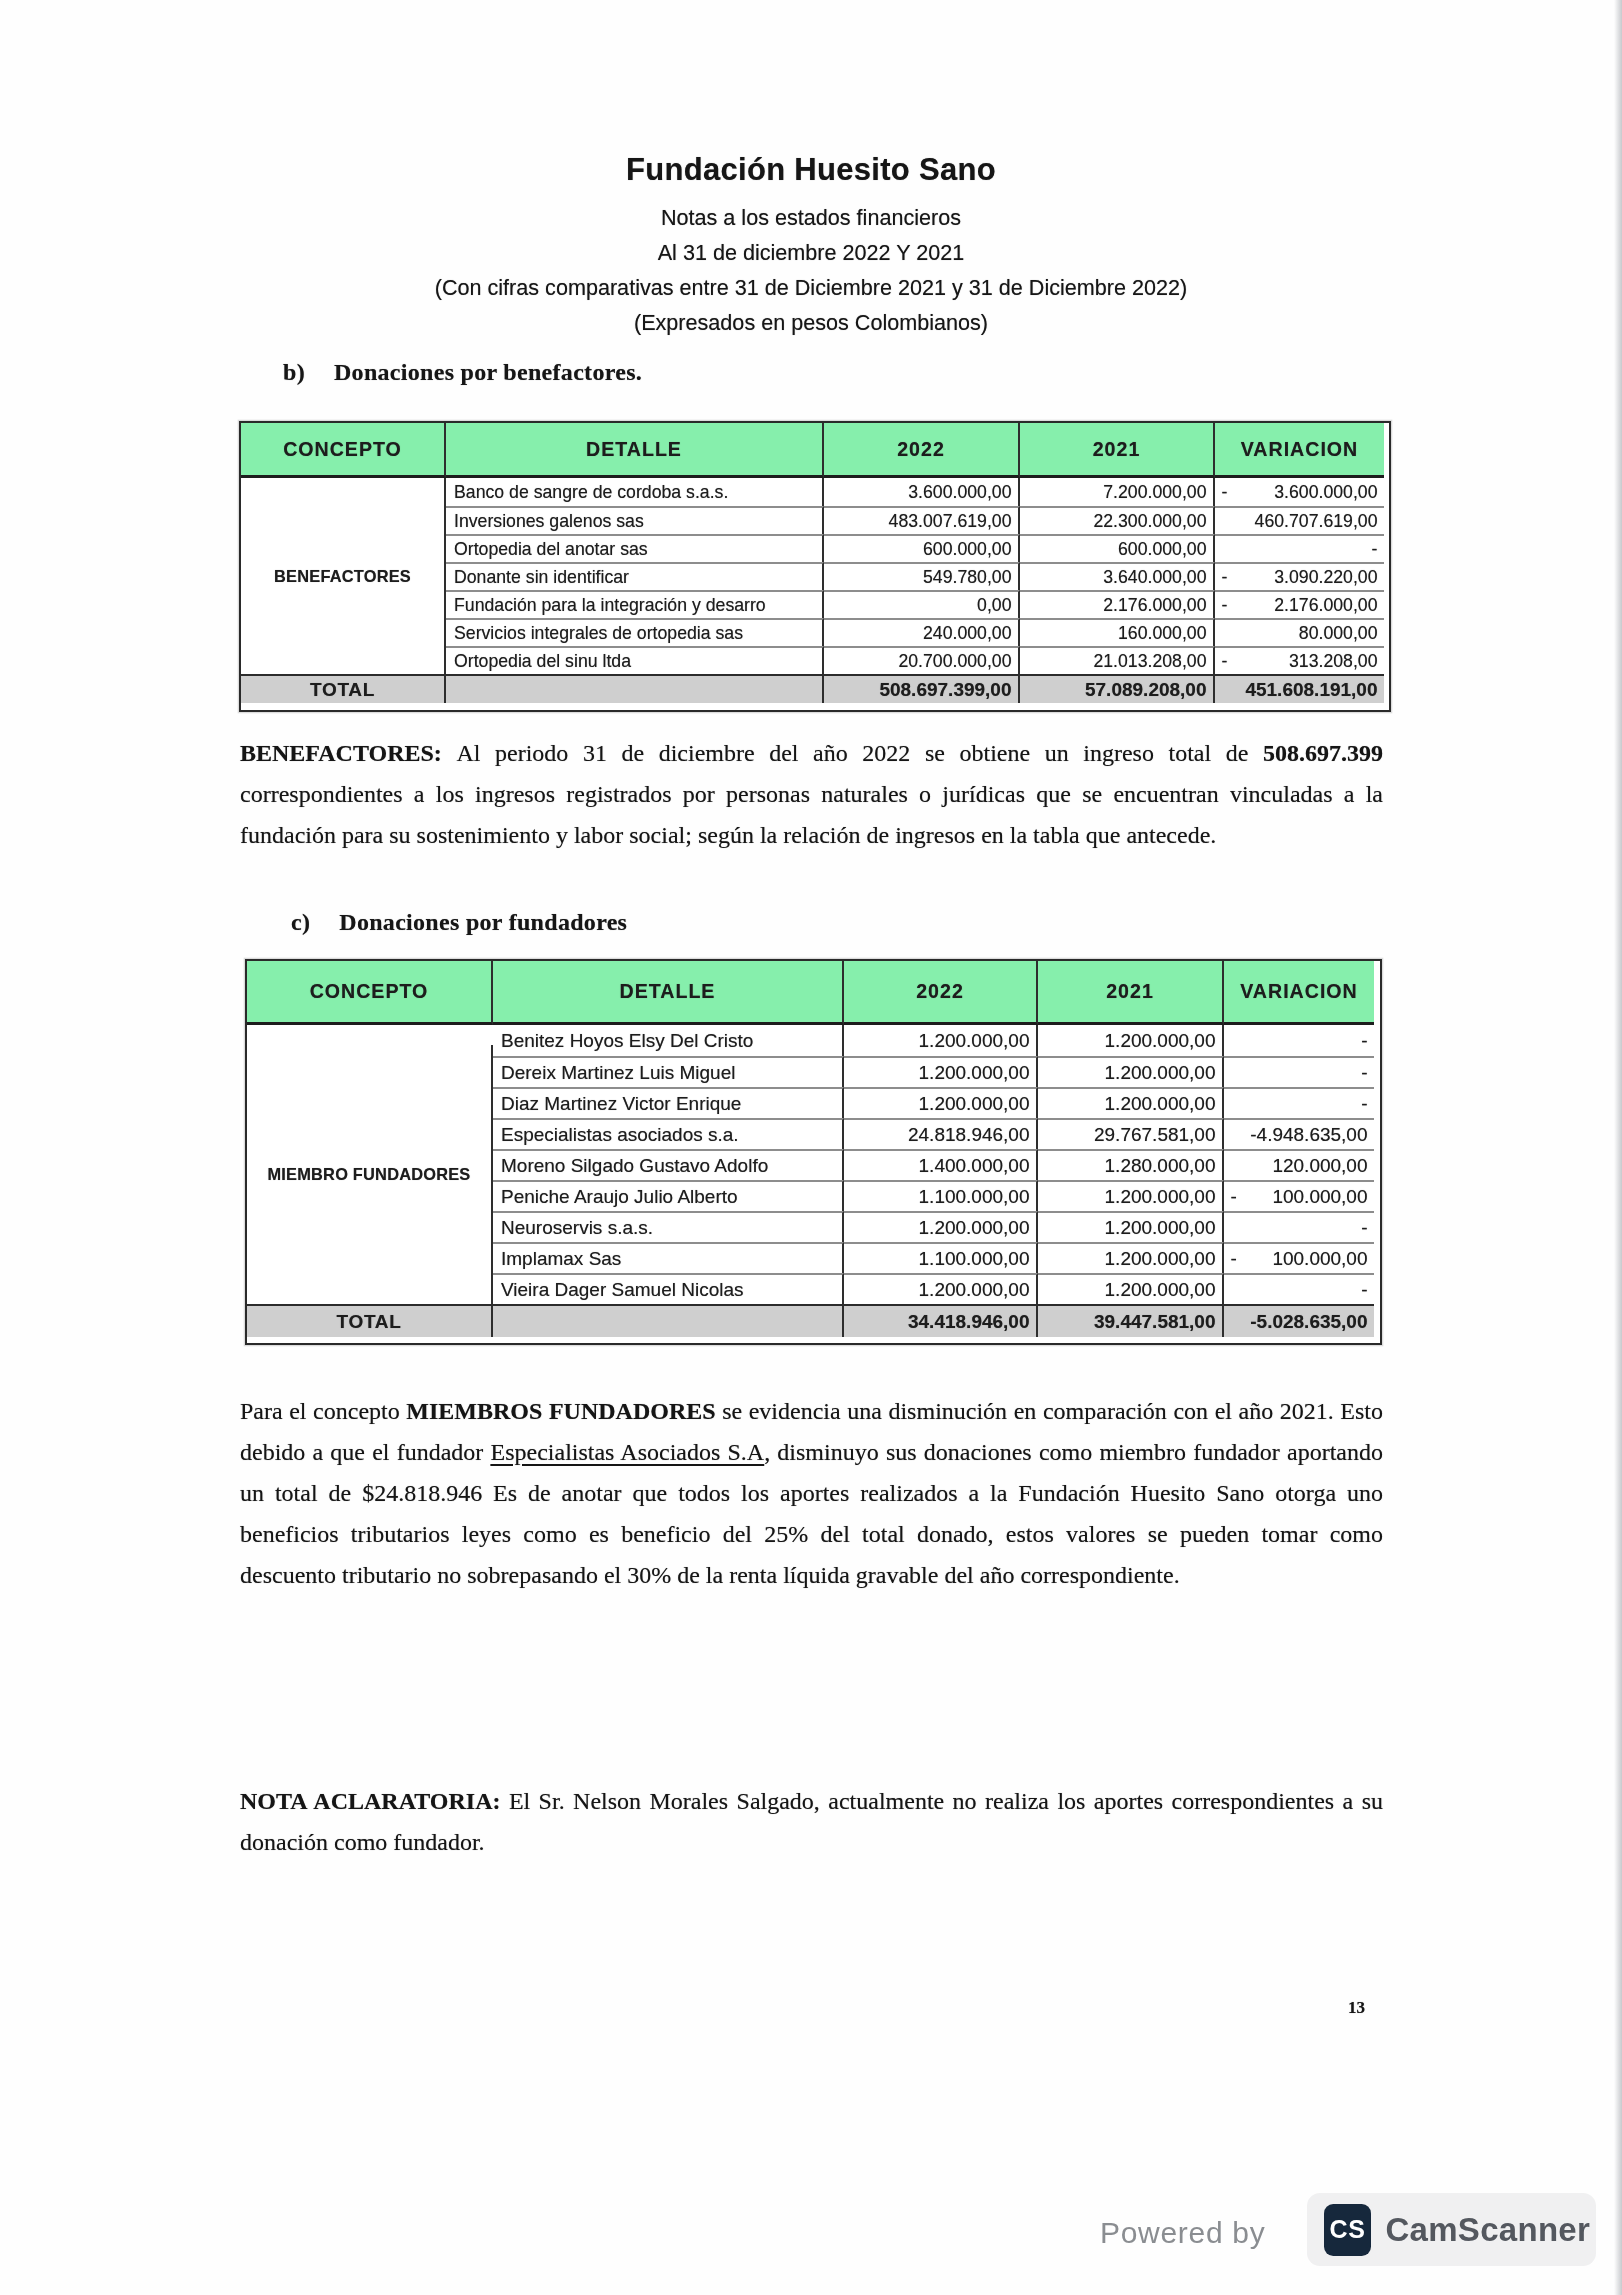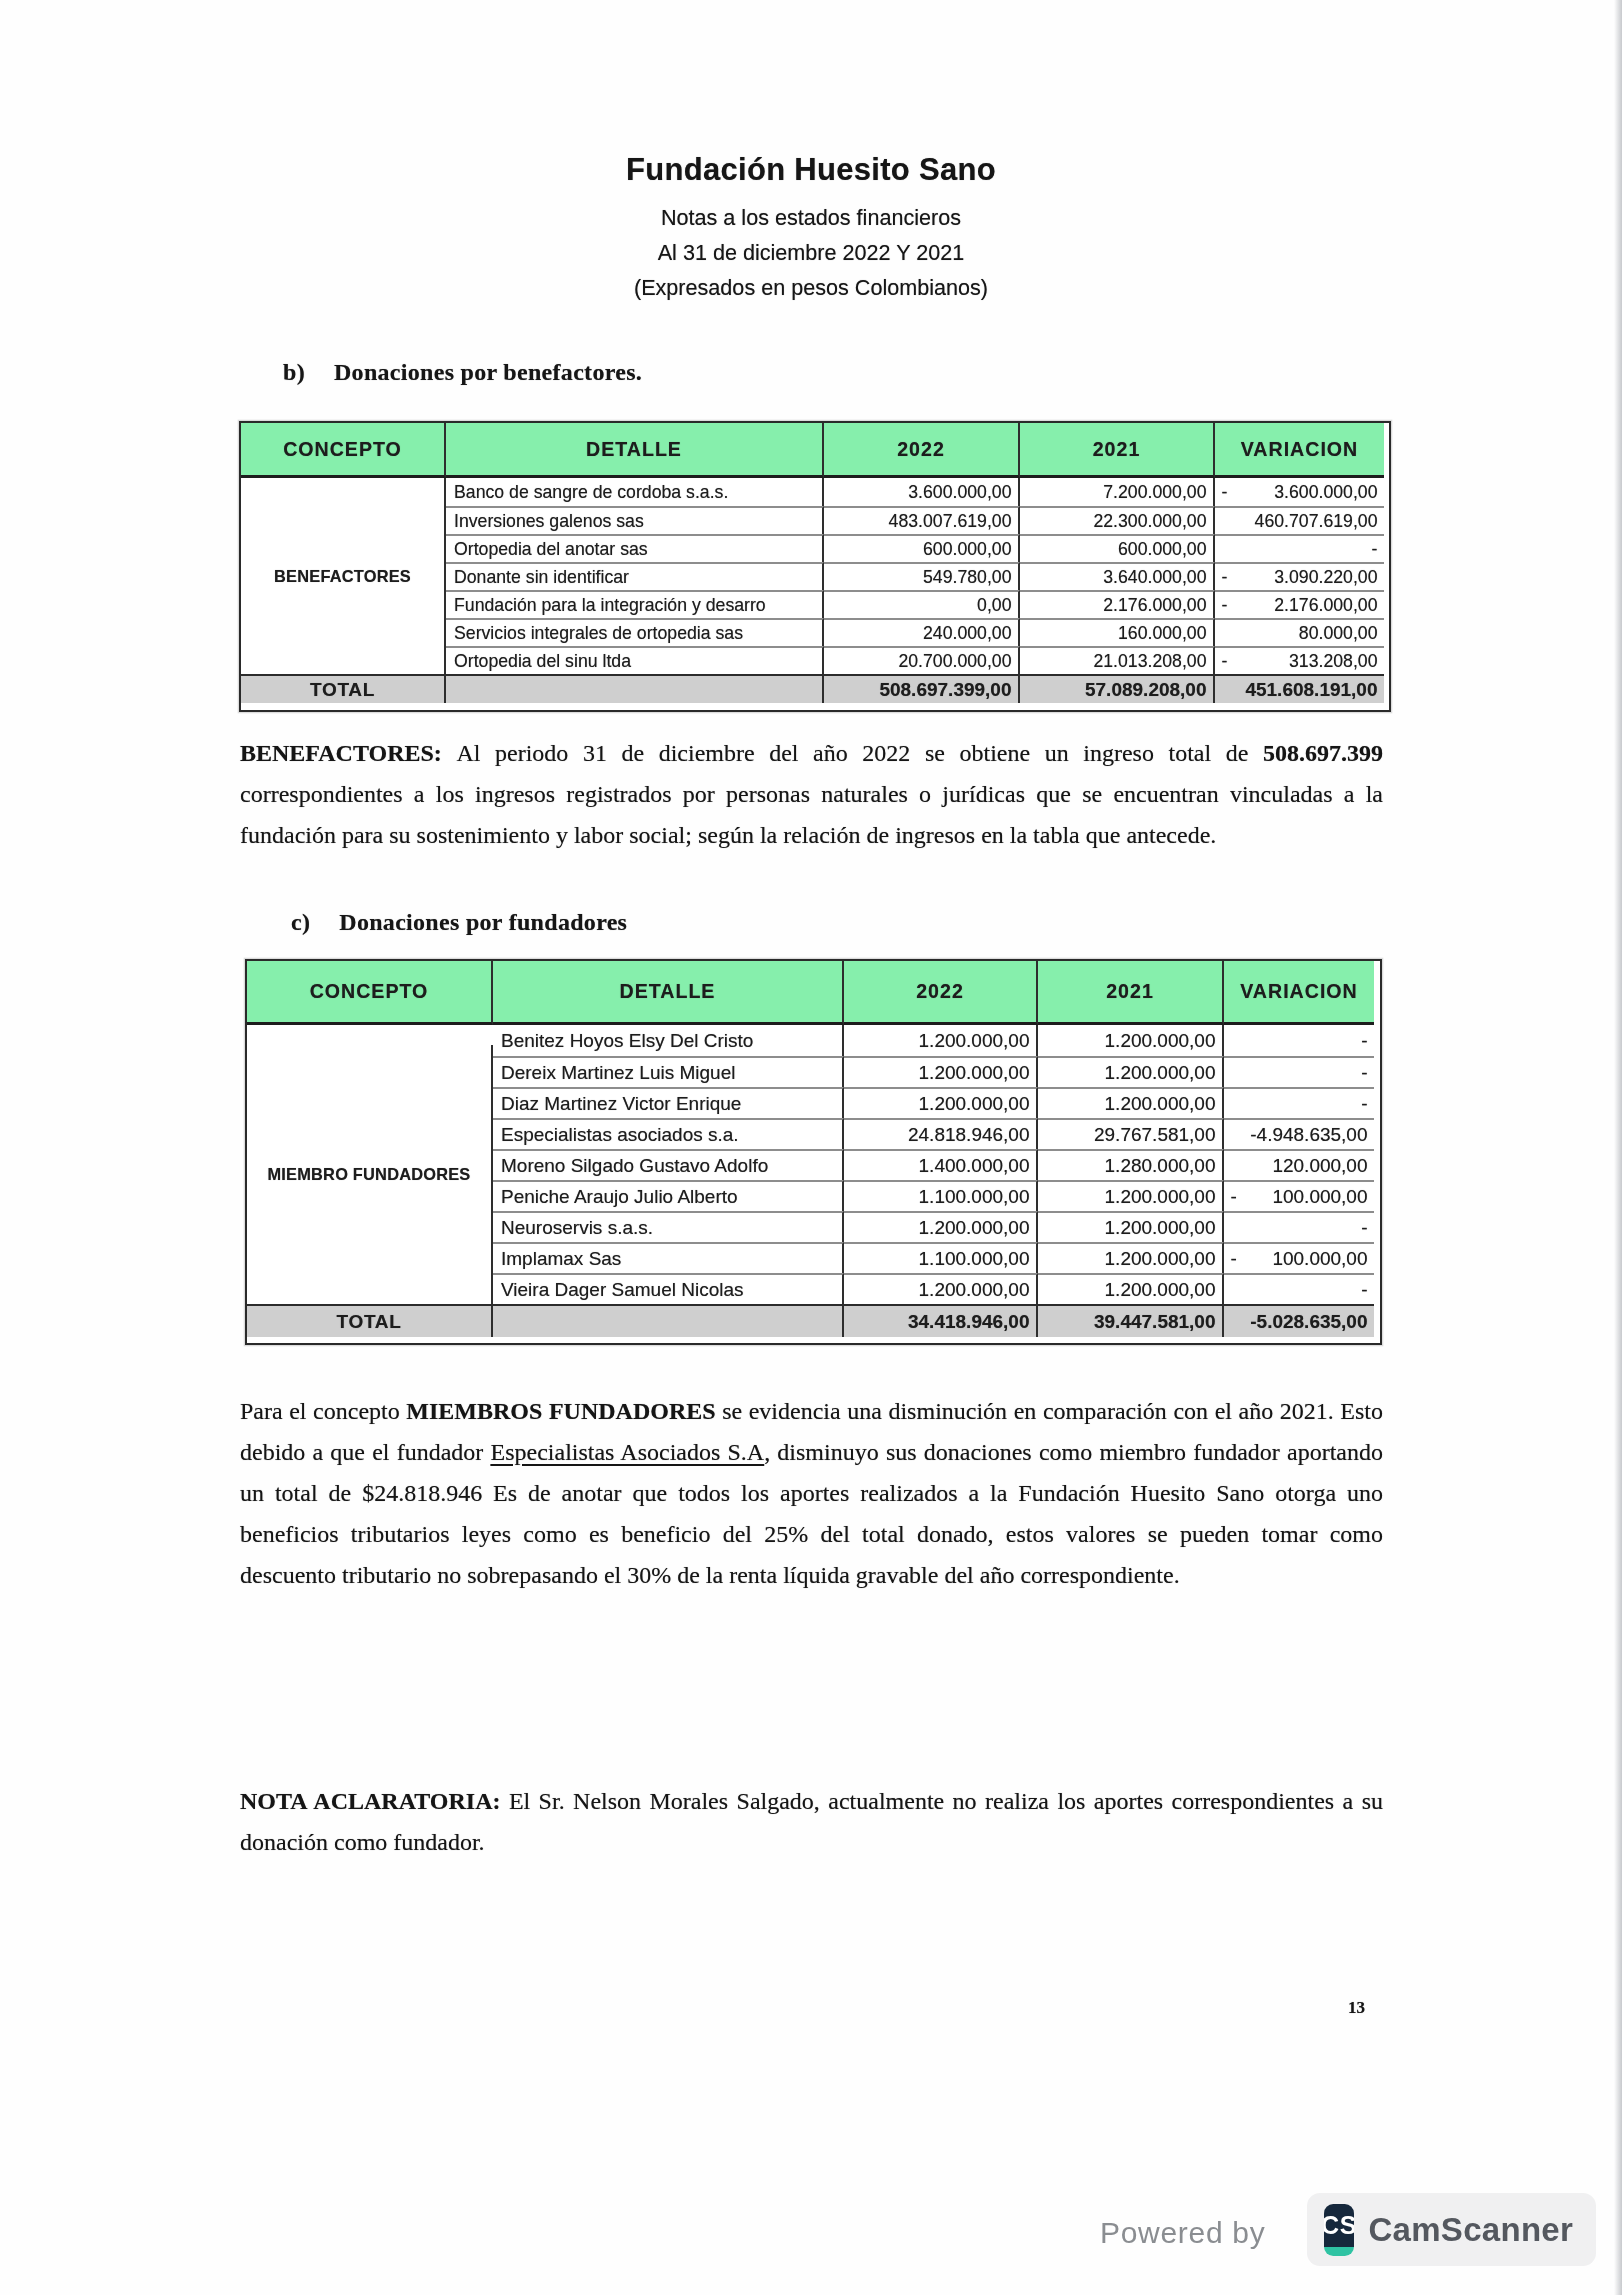--- a/index.html
+++ b/index.html
@@ -73,36 +73,37 @@
   .para .u{text-decoration:underline;text-decoration-thickness:2px;text-underline-offset:3.9px;}
 
   .page-number{position:absolute;top:1998px;left:1348px;font-size:17px;font-weight:bold;}
 
   
   .footer{position:absolute;top:2188px;left:0;width:100%;height:85px;
     font-family:"Liberation Sans","DejaVu Sans",sans-serif;}
   .powered{position:absolute;left:1100px;top:27.5px;font-size:30px;color:#8a8d91;letter-spacing:0.7px;}
   .badge{position:absolute;left:1307px;top:5.2px;width:289px;height:73px;
     background:#f0f0f1;border-radius:13px;display:flex;align-items:center;padding-left:17px;box-sizing:border-box;}
-  .cs-icon{width:30px;height:52px;border-radius:9.2px;overflow:hidden;
-    display:flex;flex-direction:column;flex-shrink:0;}
+  .cs-icon{width:47px;height:52px;border-radius:9.2px;overflow:hidden;
+    display:flex;flex-direction:row;flex-shrink:0;}
   .cs-top{flex:1;background:#16283c;color:#ffffff;font-weight:bold;font-size:25px;
     display:flex;align-items:center;justify-content:center;letter-spacing:0.7px;}
   .cs-teal{height:9.2px;background:#2fc3a3;}
   .brand{font-size:33px;font-weight:bold;color:#54585f;margin-left:14.4px;letter-spacing:0.3px;}
 </style>
 </head>
 <body>
 
 <div class="page">
 
   <header class="doc-header ink">
     <div class="doc-title">Fundación Huesito Sano</div>
     <div class="doc-sub">Notas a los estados financieros</div>
     <div class="doc-sub">Al 31 de diciembre 2022 Y 2021</div>
+    <div class="doc-sub">(Con cifras comparativas entre 31 de Diciembre 2021 y 31 de Diciembre 2022)</div>
     <div class="doc-sub">(Expresados en pesos Colombianos)</div>
   </header>
 
   <div class="sec-heading h-b ink">
     <span class="sec-prefix">b)</span><span>Donaciones por benefactores.</span>
   </div>
 
   <div class="fin-table t1">
       <div class="th">CONCEPTO</div>
       <div class="th">DETALLE</div>

